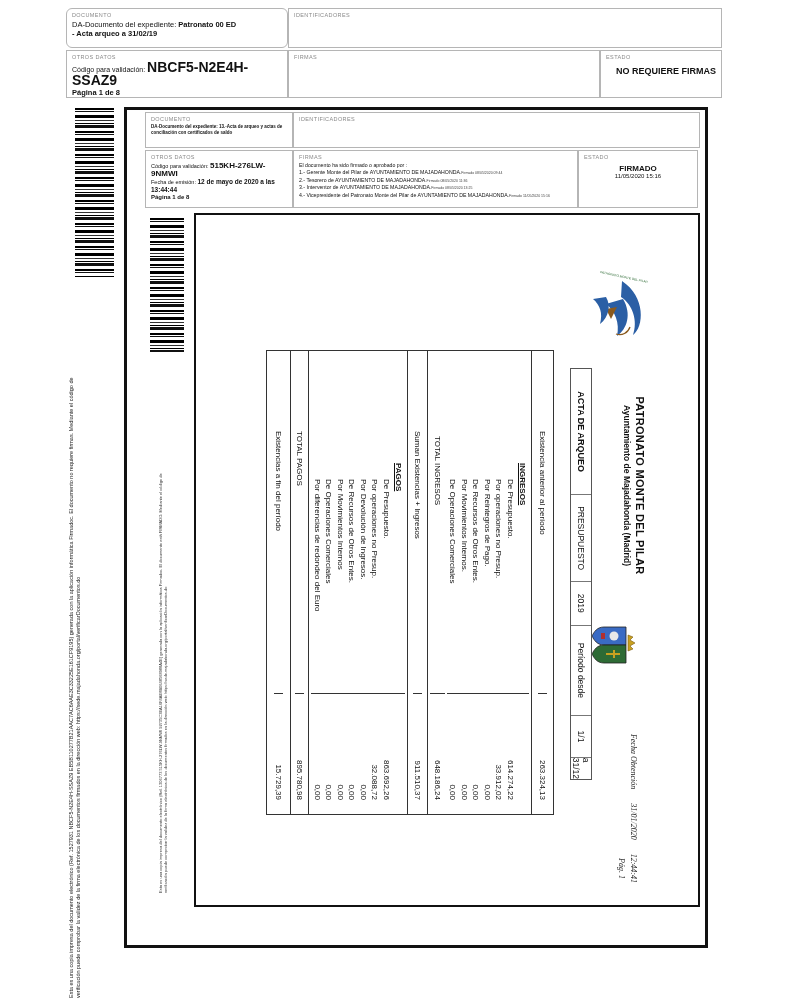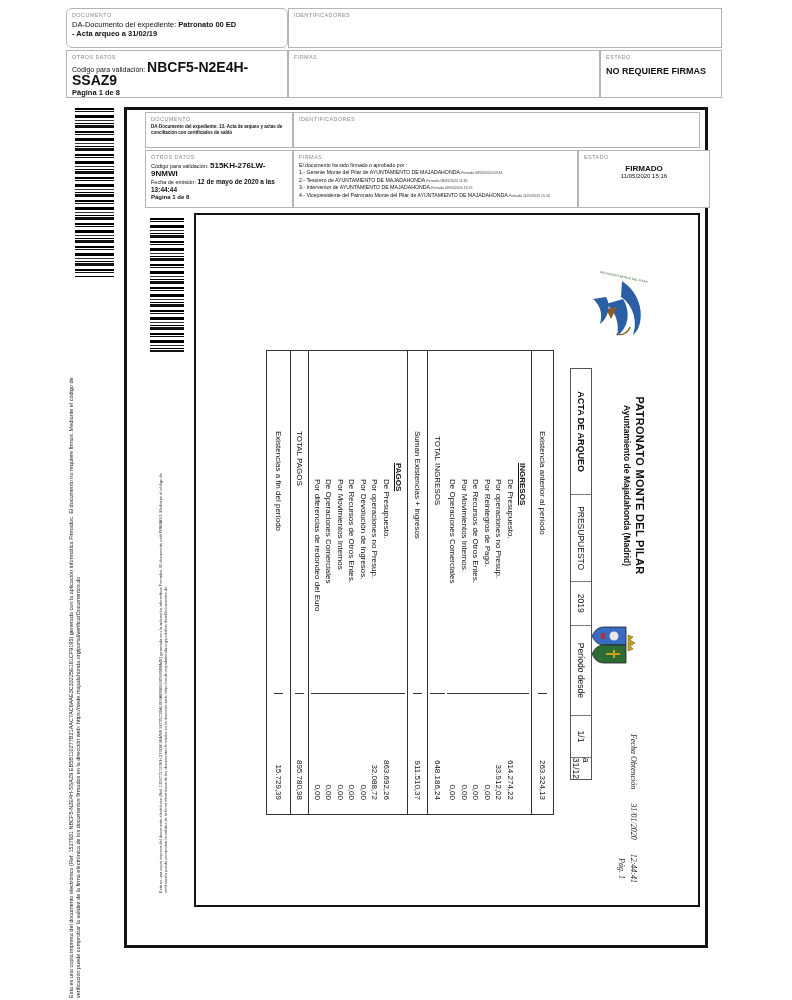--- a/index.html
+++ b/index.html
@@ -13,21 +13,21 @@
   .oh-doc   { left:66px;  top:8px;  width:222px; height:40px;border-radius:6px; }
   .oh-ident { left:288px; top:8px;  width:434px; height:40px; }
   .oh-otros { left:66px;  top:50px; width:222px; height:48px; }
   .oh-firmas{ left:288px; top:50px; width:312px; height:48px; }
   .oh-estado{ left:600px; top:50px; width:122px; height:48px; }
   .oh-doc .dline { font-size:7.5px; font-weight:bold; line-height:9px; }
   .oh-doc .dline .pfx { font-weight:normal; }
   .oh-code { font-size:7px; line-height:10px; }
   .oh-code b { font-size:14px; }
   .oh-pag { font-size:7.5px; font-weight:bold; }
-  .oh-estado .noreq { font-size:9px; font-weight:bold; text-align:left; margin-top:6px; }
+  .oh-estado .noreq { font-size:9px; font-weight:bold; text-align:right; margin-top:6px; }
 
   
   .barcode {
     background: repeating-linear-gradient(180deg,
       #000 0px,#000 2px,#fff 2px,#fff 3px,#111 3px,#111 4px,#fff 4px,#fff 7px,
       #000 7px,#000 10px,#fff 10px,#fff 12px,#333 12px,#333 13px,#fff 13px,#fff 15px,
       #000 15px,#000 16px,#fff 16px,#fff 17px,#111 17px,#111 20px,#fff 20px,#fff 23px);
   }
   .bc-outer { left:75px; top:108px; width:39px; height:169px; }
   .bc-inner { left:150px; top:218px; width:34px; height:134px; }
@@ -36,21 +36,21 @@
   .sidetext { position:absolute; transform-origin:0 0; transform:rotate(-90deg); color:#222; }
   .side-outer { left:68px; top:998px; width:708px; height:16px; font-size:5.5px; line-height:7px; }
   .side-inner { left:158px; top:893px; width:535px; height:12px; font-size:4px; line-height:5px; color:#333; }
 
   
   .bigbox  { left:124px; top:107px; width:584px; height:841px; border:3px solid #111; }
   .ih-doc   { left:145px; top:112px; width:148px; height:36px; }
   .ih-ident { left:293px; top:112px; width:407px; height:36px; }
   .ih-otros { left:145px; top:150px; width:148px; height:58px; }
   .ih-firmas{ left:293px; top:150px; width:285px; height:58px; }
-  .ih-estado{ left:578px; top:150px; width:132px; height:58px; }
+  .ih-estado{ left:578px; top:150px; width:120px; height:58px; }
   .ih-doc .txt { font-size:4.5px; font-weight:bold; line-height:6px; }
   .ih-otros .code { font-size:5.5px; line-height:8px; }
   .ih-otros .code b { font-size:8px; }
   .ih-otros .em { font-size:5.5px; line-height:8px; }
   .ih-otros .em b { font-size:6.5px; }
   .ih-otros .pag { font-size:6px; font-weight:bold; }
   .ih-firmas .fl { font-size:5.2px; line-height:6.8px; }
   .ih-firmas .tiny { font-size:3.5px; color:#444; }
   .ih-estado .st { font-size:8px; font-weight:bold; text-align:center; margin-top:4px; }
   .ih-estado .stdate { font-size:6px; text-align:center; }

